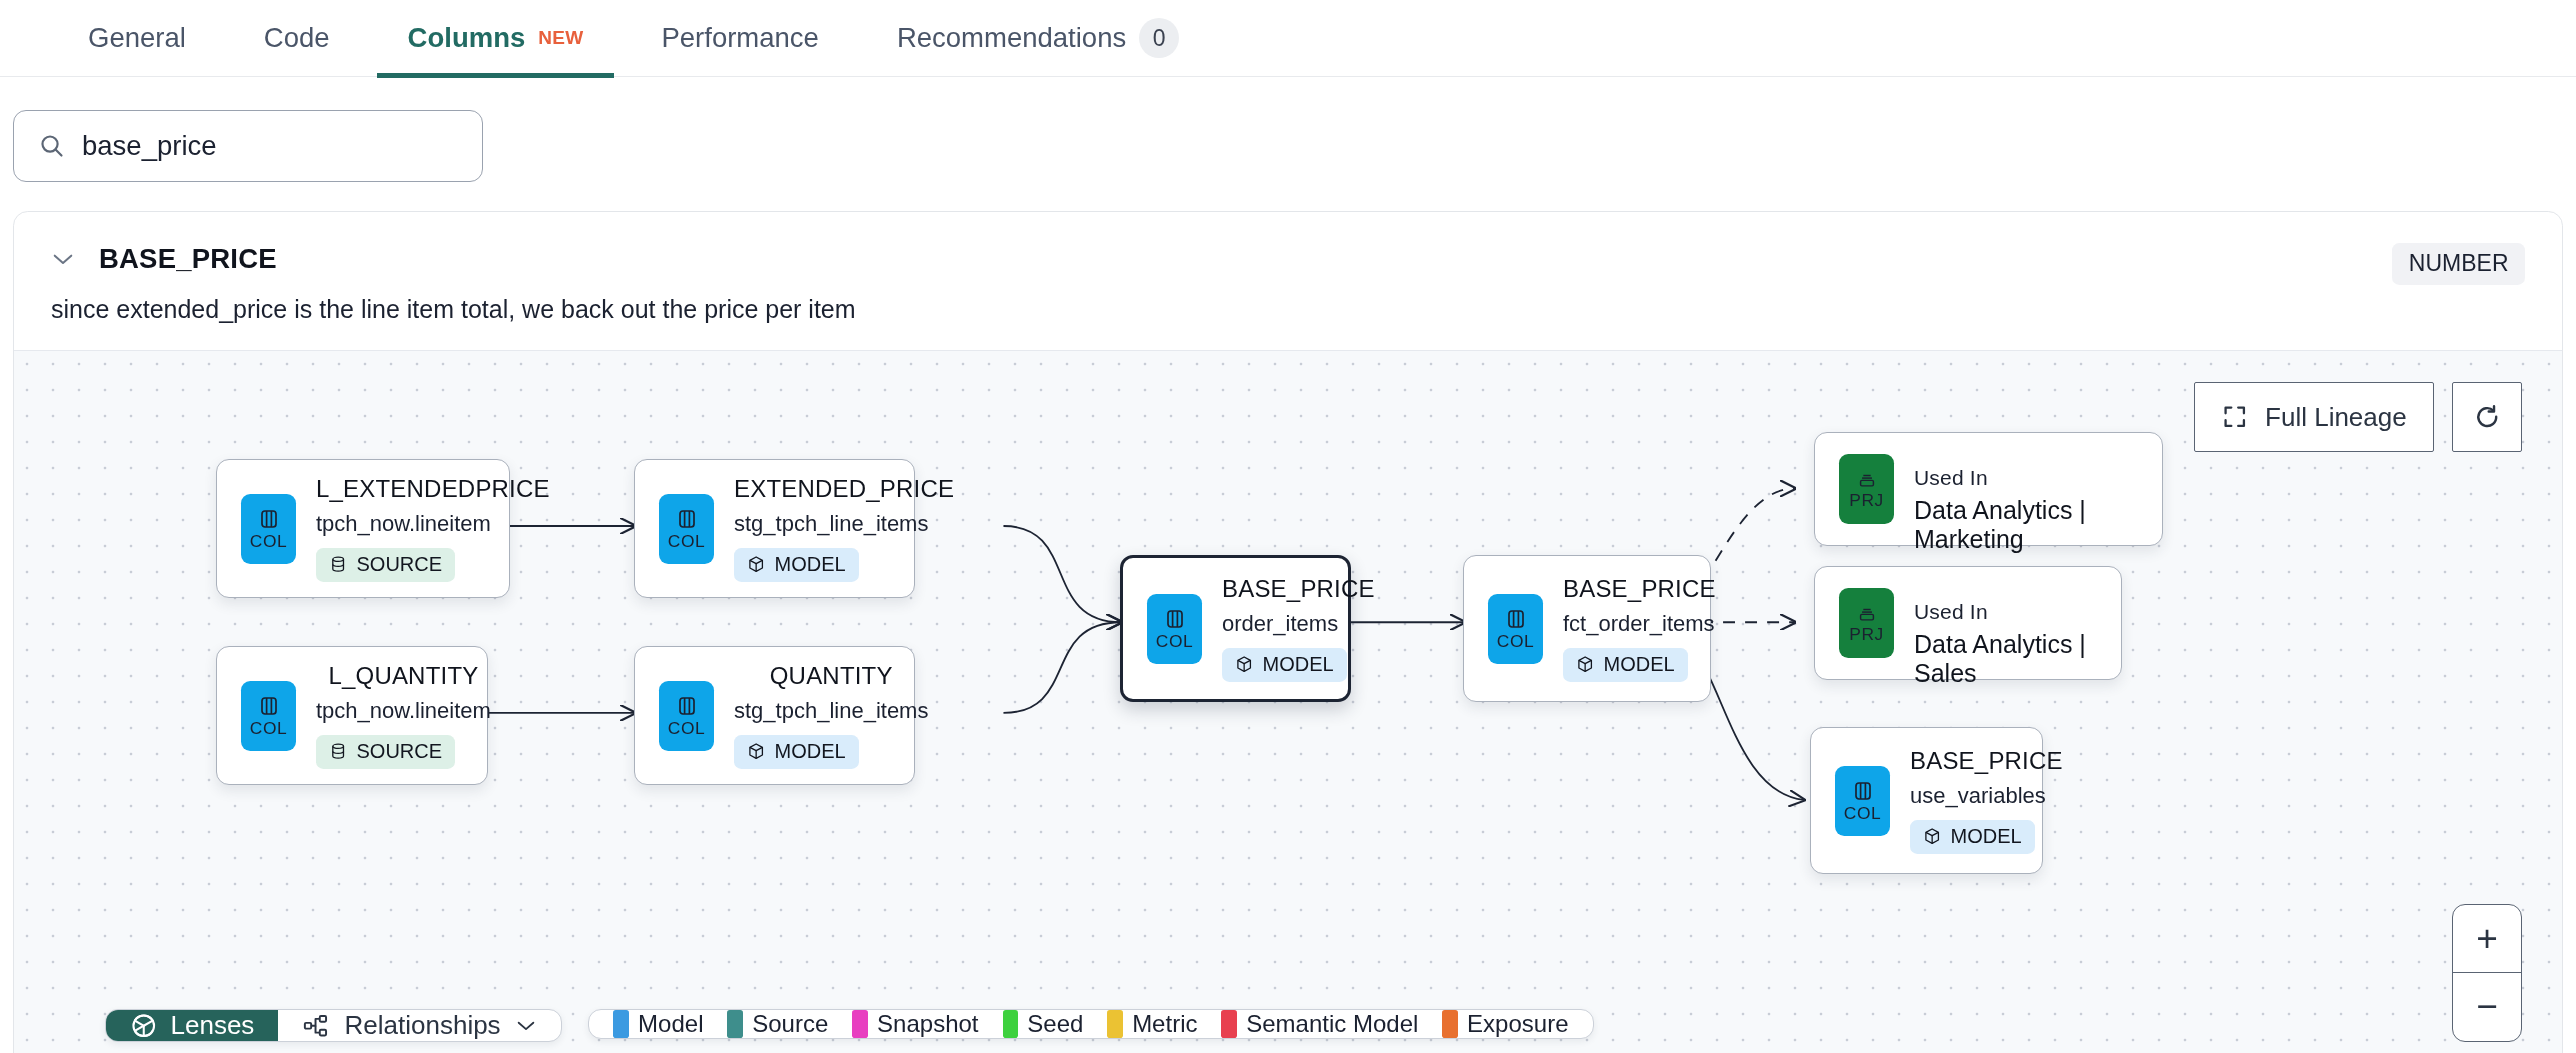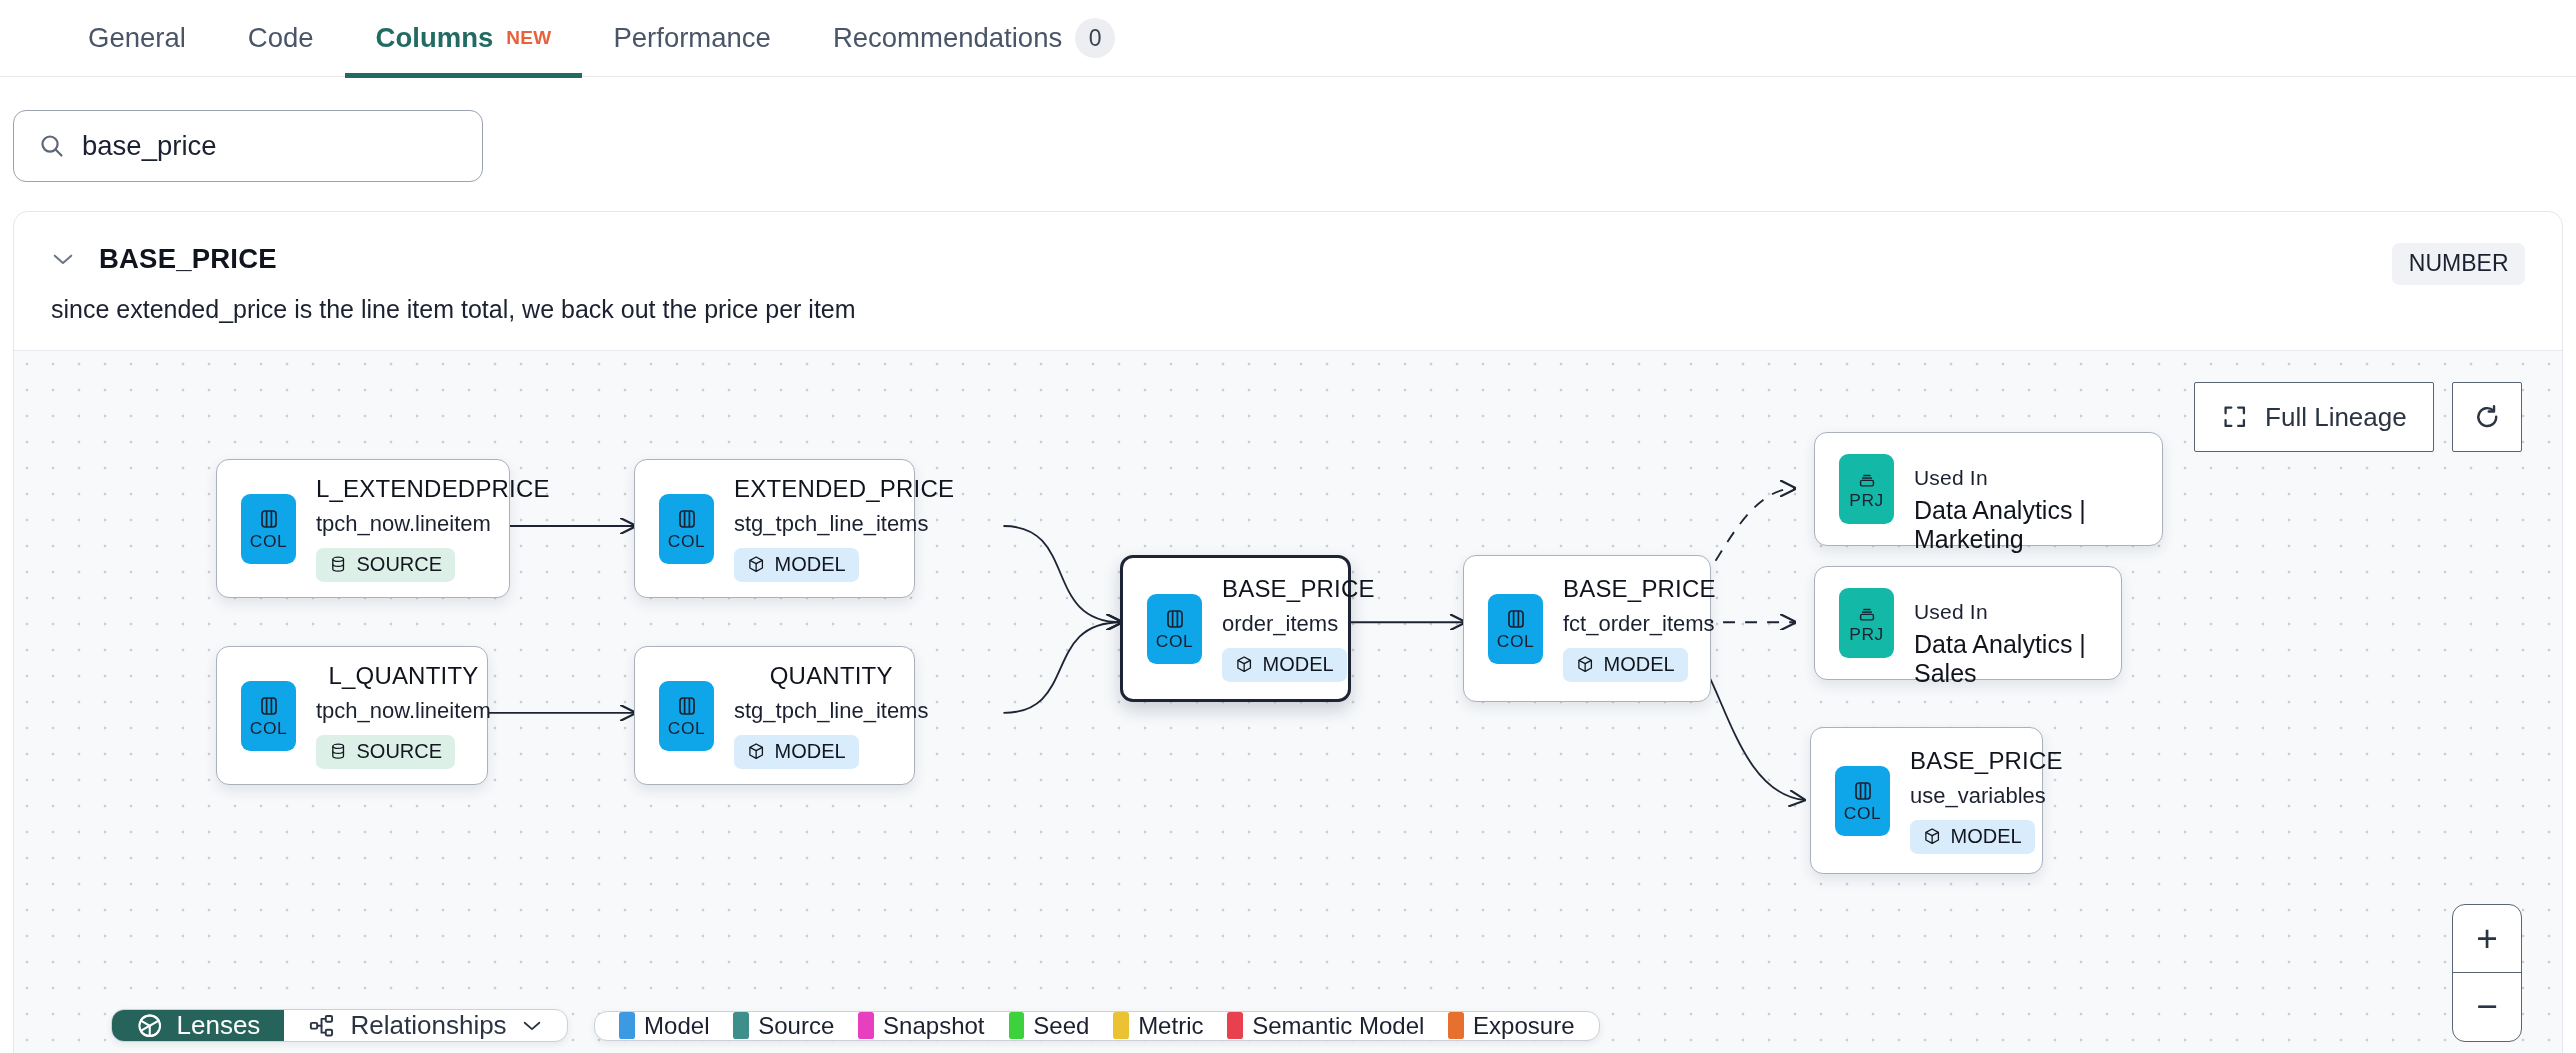--- a/index.html
+++ b/index.html
@@ -11,21 +11,21 @@
   }
 
   
   .tabbar {
     position: relative;
     height: 77px;
     border-bottom: 1.8px solid #e8eaed;
     display: flex;
     align-items: center;
     padding-left: 57px;
-    gap: 0;
+    gap: 16px;
   }
   .tab {
     position: relative;
     height: 77px;
     display: flex;
     align-items: center;
     gap: 13px;
     padding: 0 31px;
     font-size: 27.5px;
     color: #4a5568;
@@ -161,21 +161,21 @@
     border-radius: 9.2px;
     background: #0ea5e9;
     display: flex;
     flex-direction: column;
     align-items: center;
     justify-content: center;
     gap: 1.8px;
     flex: none;
     margin-left: 24px;
   }
-  .node-badge.prj { background: #14b8a6; text-align: right; }
+  .node-badge.prj { background: #15803d; text-align: right; }
   .node-badge .bl {
     font-size: 17.4px;
     color: #1b2130;
     letter-spacing: 0.5px;
     line-height: 1;
   }
   .node-body {
     display: flex;
     flex-direction: column;
     gap: 7.3px;
@@ -244,22 +244,22 @@
   }
   .zoomctl div {
     height: 68px;
     display: flex; align-items: center; justify-content: center;
     font-size: 37px; color: #2b3442; cursor: pointer;
   }
   .zoomctl div:first-child { border-bottom: 1.8px solid #5a6473; }
 
   .bottombar {
     position: absolute;
-    left: 58px; bottom: 42px;
-    display: flex; gap: 26px; align-items: center; padding-left: 39px;
+    left: 52px; bottom: 42px;
+    display: flex; gap: 26px; align-items: flex-start; padding-left: 39px;
   }
   .seg {
     display: flex;
     border: 1.8px solid #ccd1d9;
     border-radius: 13px;
     overflow: hidden;
     background: #fff;
     box-shadow: 0 2.8px 7.3px rgba(40,50,70,.08);
   }
   .seg .lenses {

